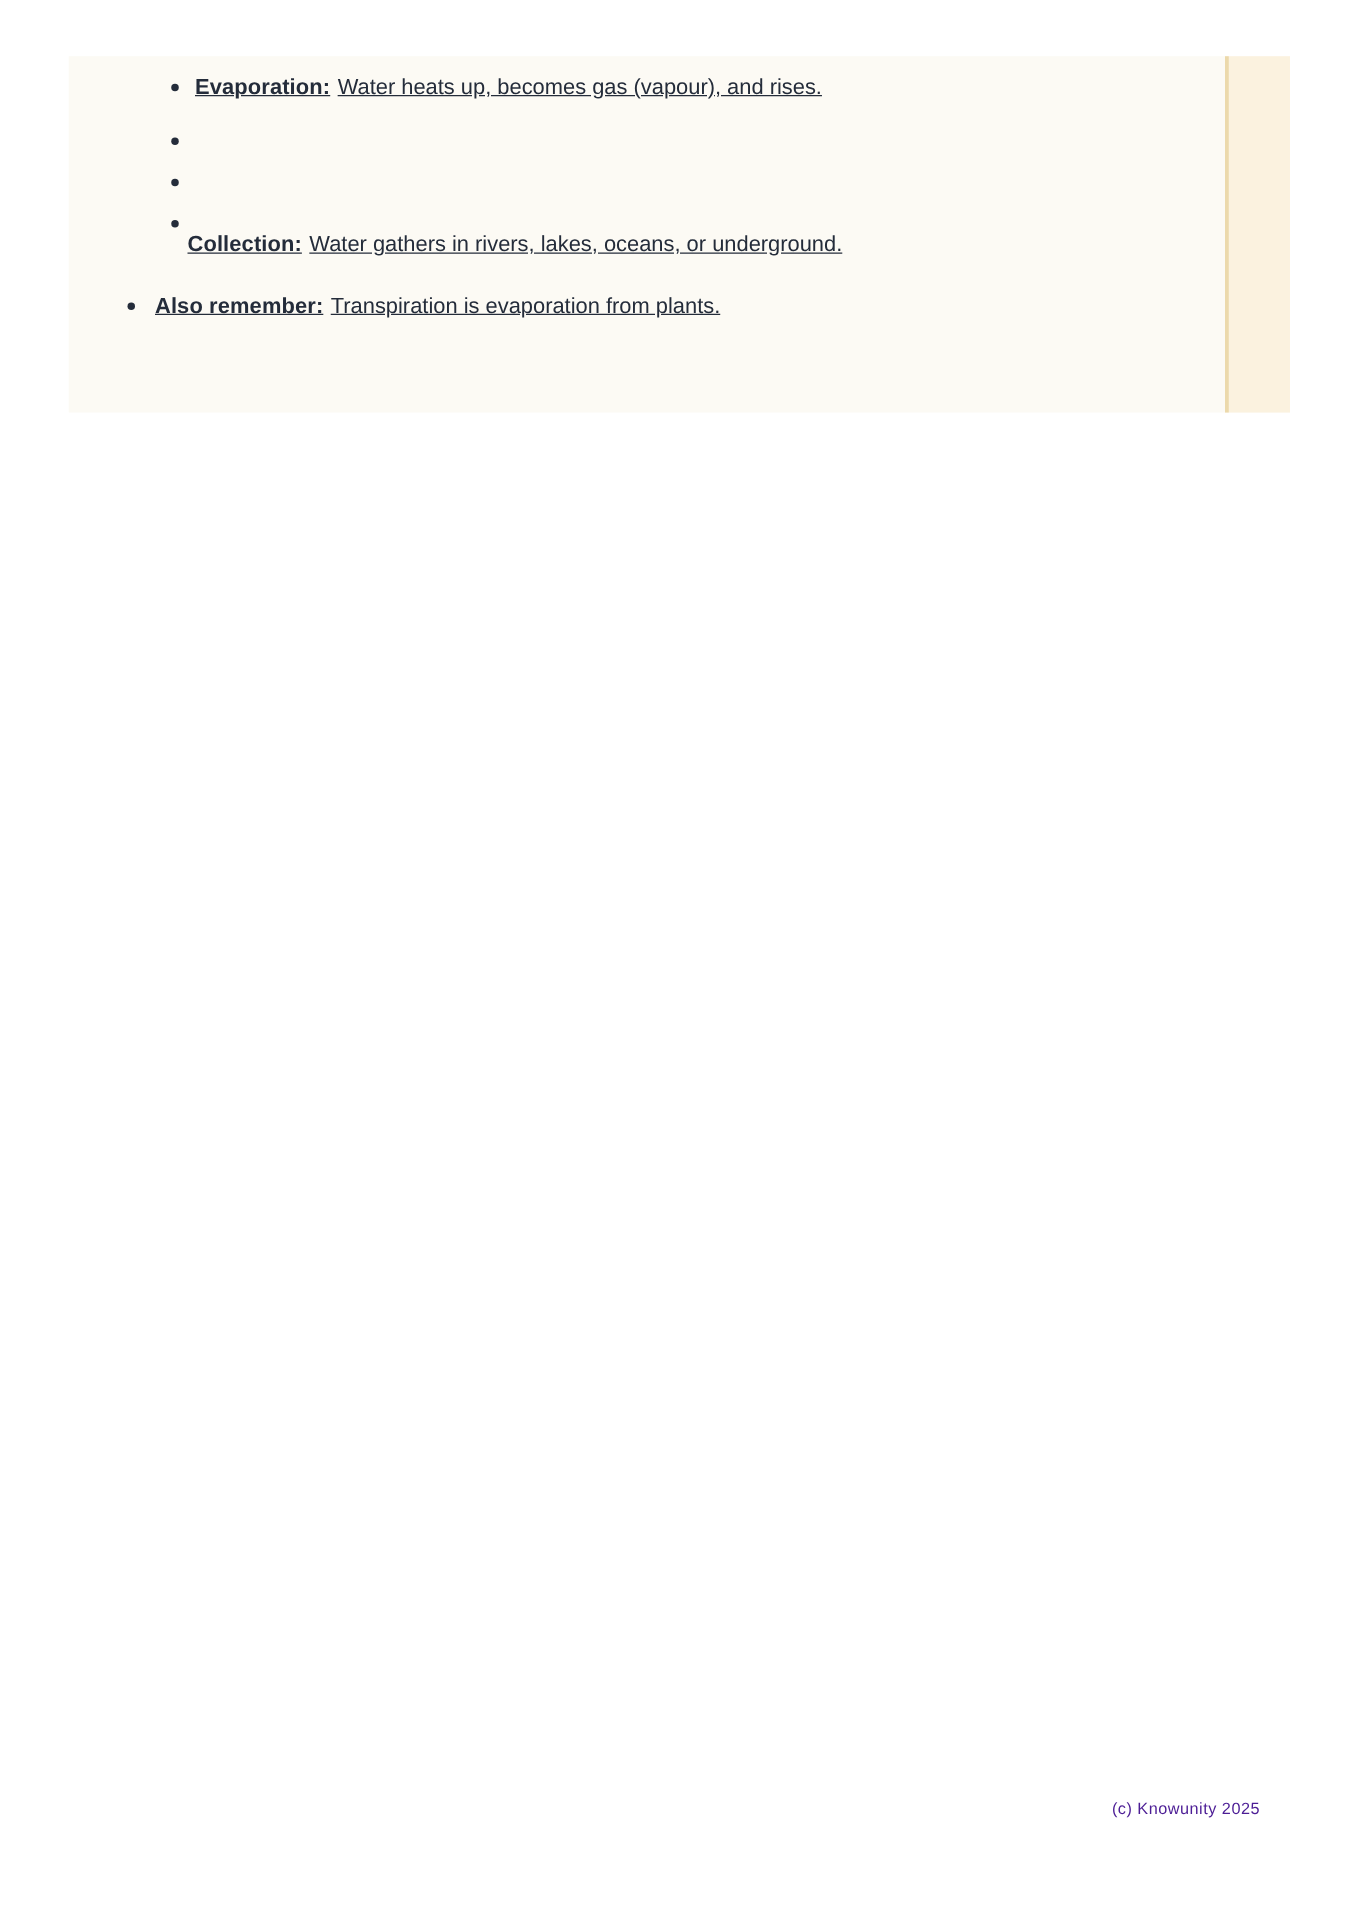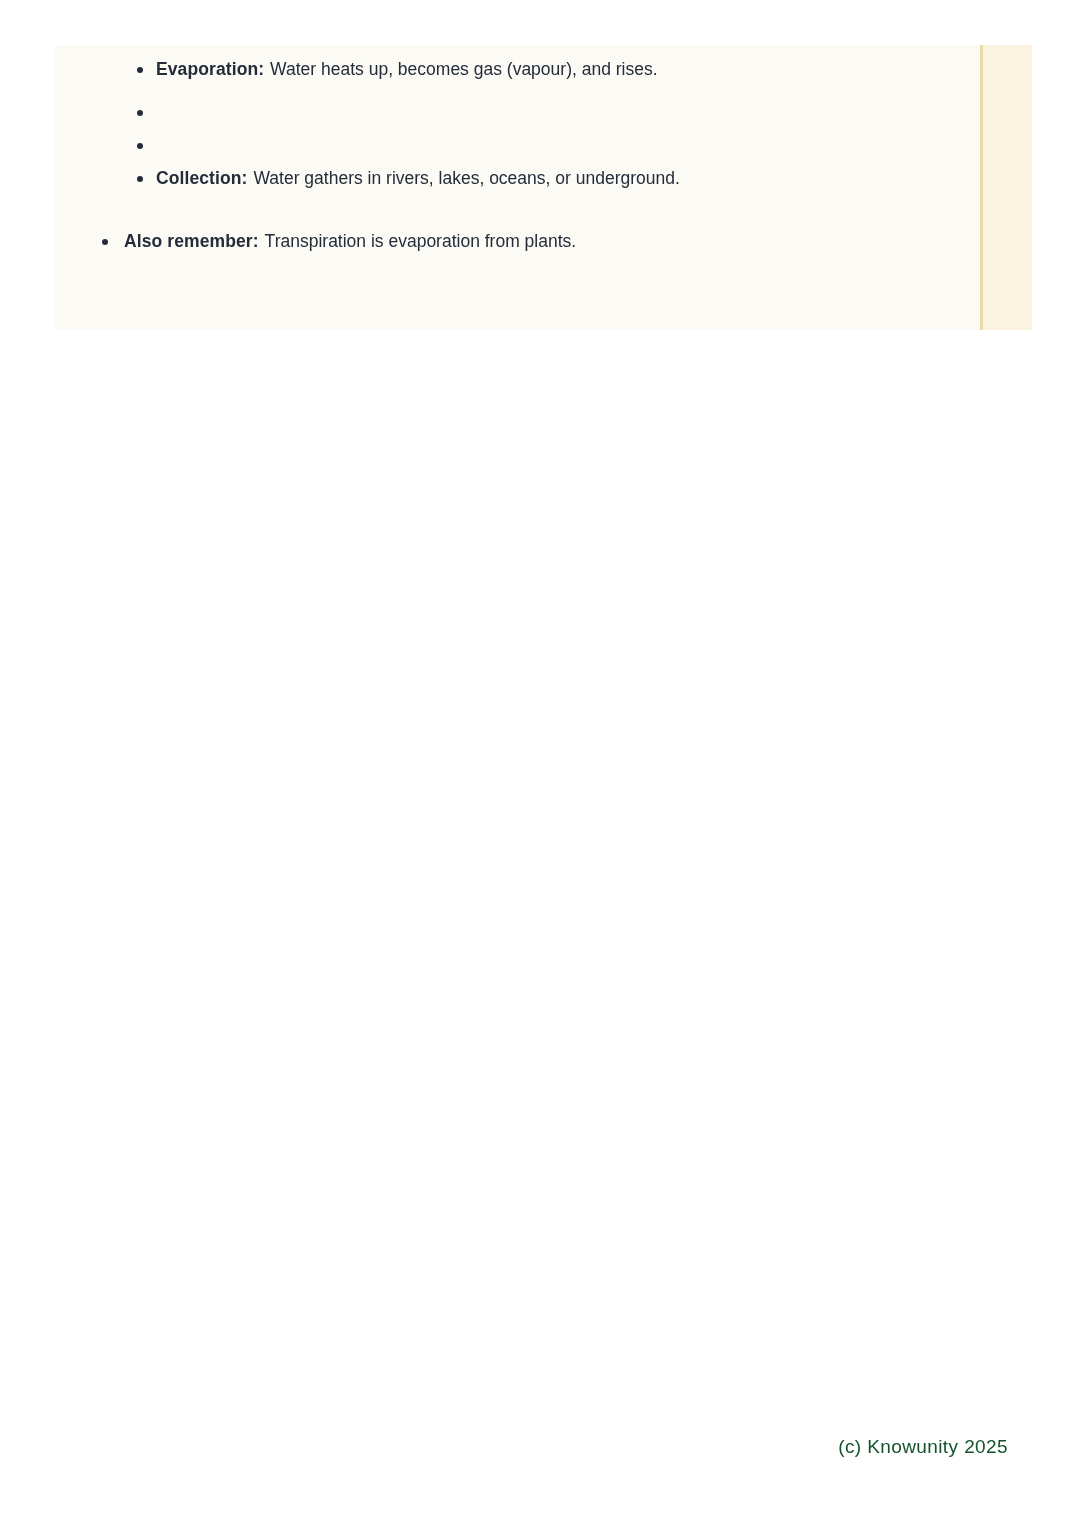--- a/index.html
+++ b/index.html
@@ -34,52 +34,52 @@
     background: #fbf2df;
     border-left: 3px solid #ecd9ab;
   }
   .note-content {
     position: relative;
     padding-top: 11px;
     color: #242c3a;
     font-size: 17.5px;
     line-height: 27px;
   }
-  ul.bullets { list-style: none; }
+  ul.bullets { list-style: none; text-decoration: underline; }
   .bullet-row {
     display: flex;
     align-items: flex-start;
     margin-bottom: 16px;
   }
   .sub-list .bullet-row { padding-left: 82px; }
-  .sub-list .bullet-row:last-child { margin-bottom: 16px; }
-  .top-list { margin-top: 36px; }
+  .sub-list .bullet-row:last-child { margin-bottom: 16px; flex-direction: column; }
+  .top-list { margin-top: 22px; }
   .top-list .bullet-row { padding-left: 47px; margin-bottom: 0; }
   .dot {
     flex: 0 0 auto;
     width: 6px;
     height: 6px;
     border-radius: 50%;
     background: #242c3a;
     margin-top: 11px;
   }
   .sub-list .line { margin-left: 13px; }
   .top-list .line { margin-left: 16px; }
   .line strong {
     font-weight: 700;
     margin-right: 0.34em;
     letter-spacing: 0.1px;
   }
   .copyright {
     position: absolute;
     top: 1438px;
     right: 72px;
-    font-size: 19px;
+    font-size: 13px;
     line-height: 18px;
-    color: #14532d;
+    color: #4c1d95;
     letter-spacing: 0.4px;
   }
 </style>
 </head>
 <body>
 
 <div class="page">
 
   <div class="note-card">
     <div class="margin-strip"></div>

